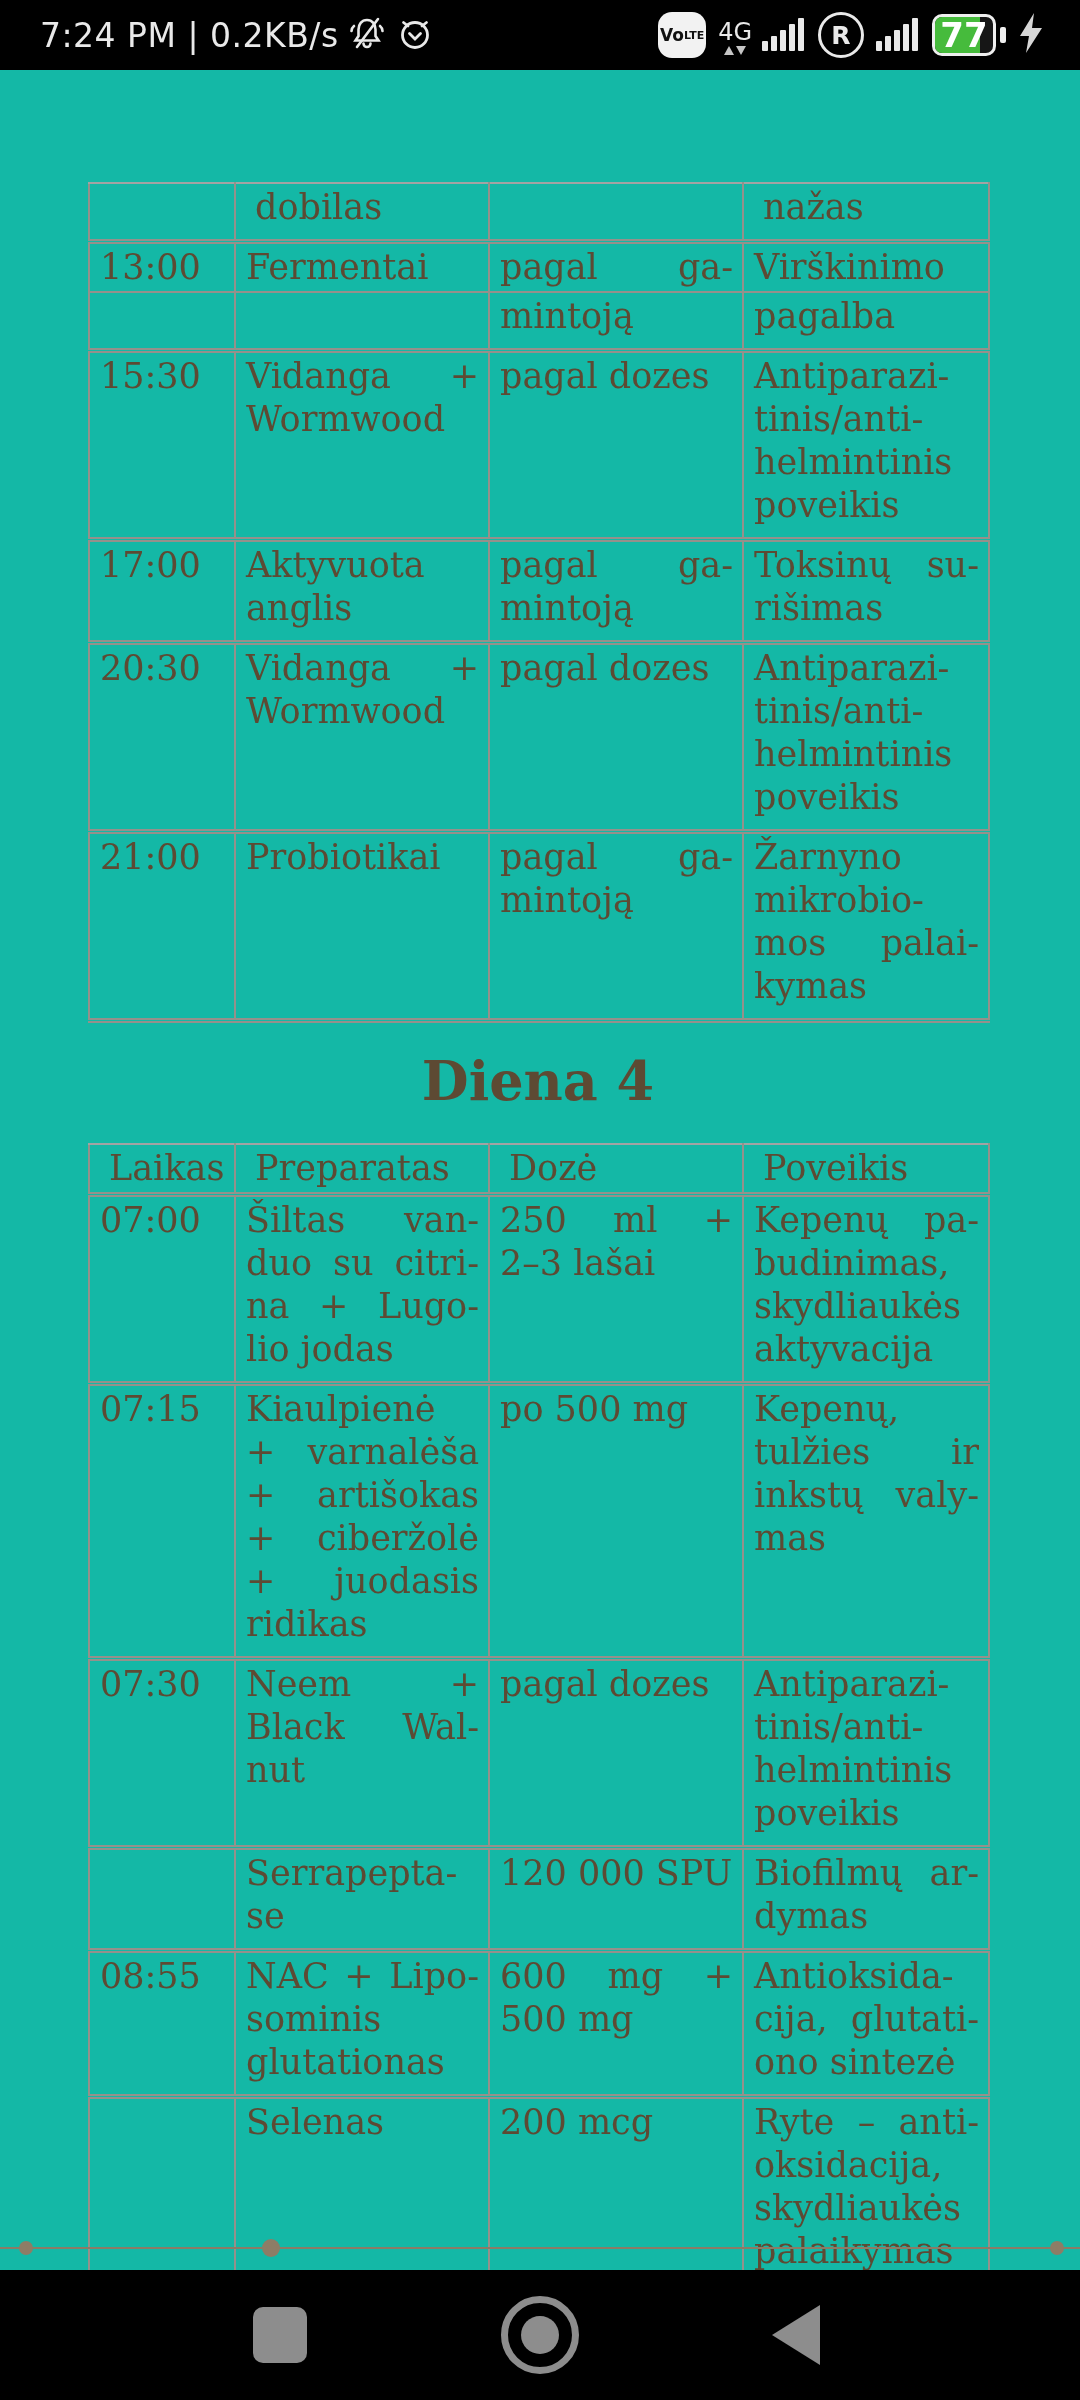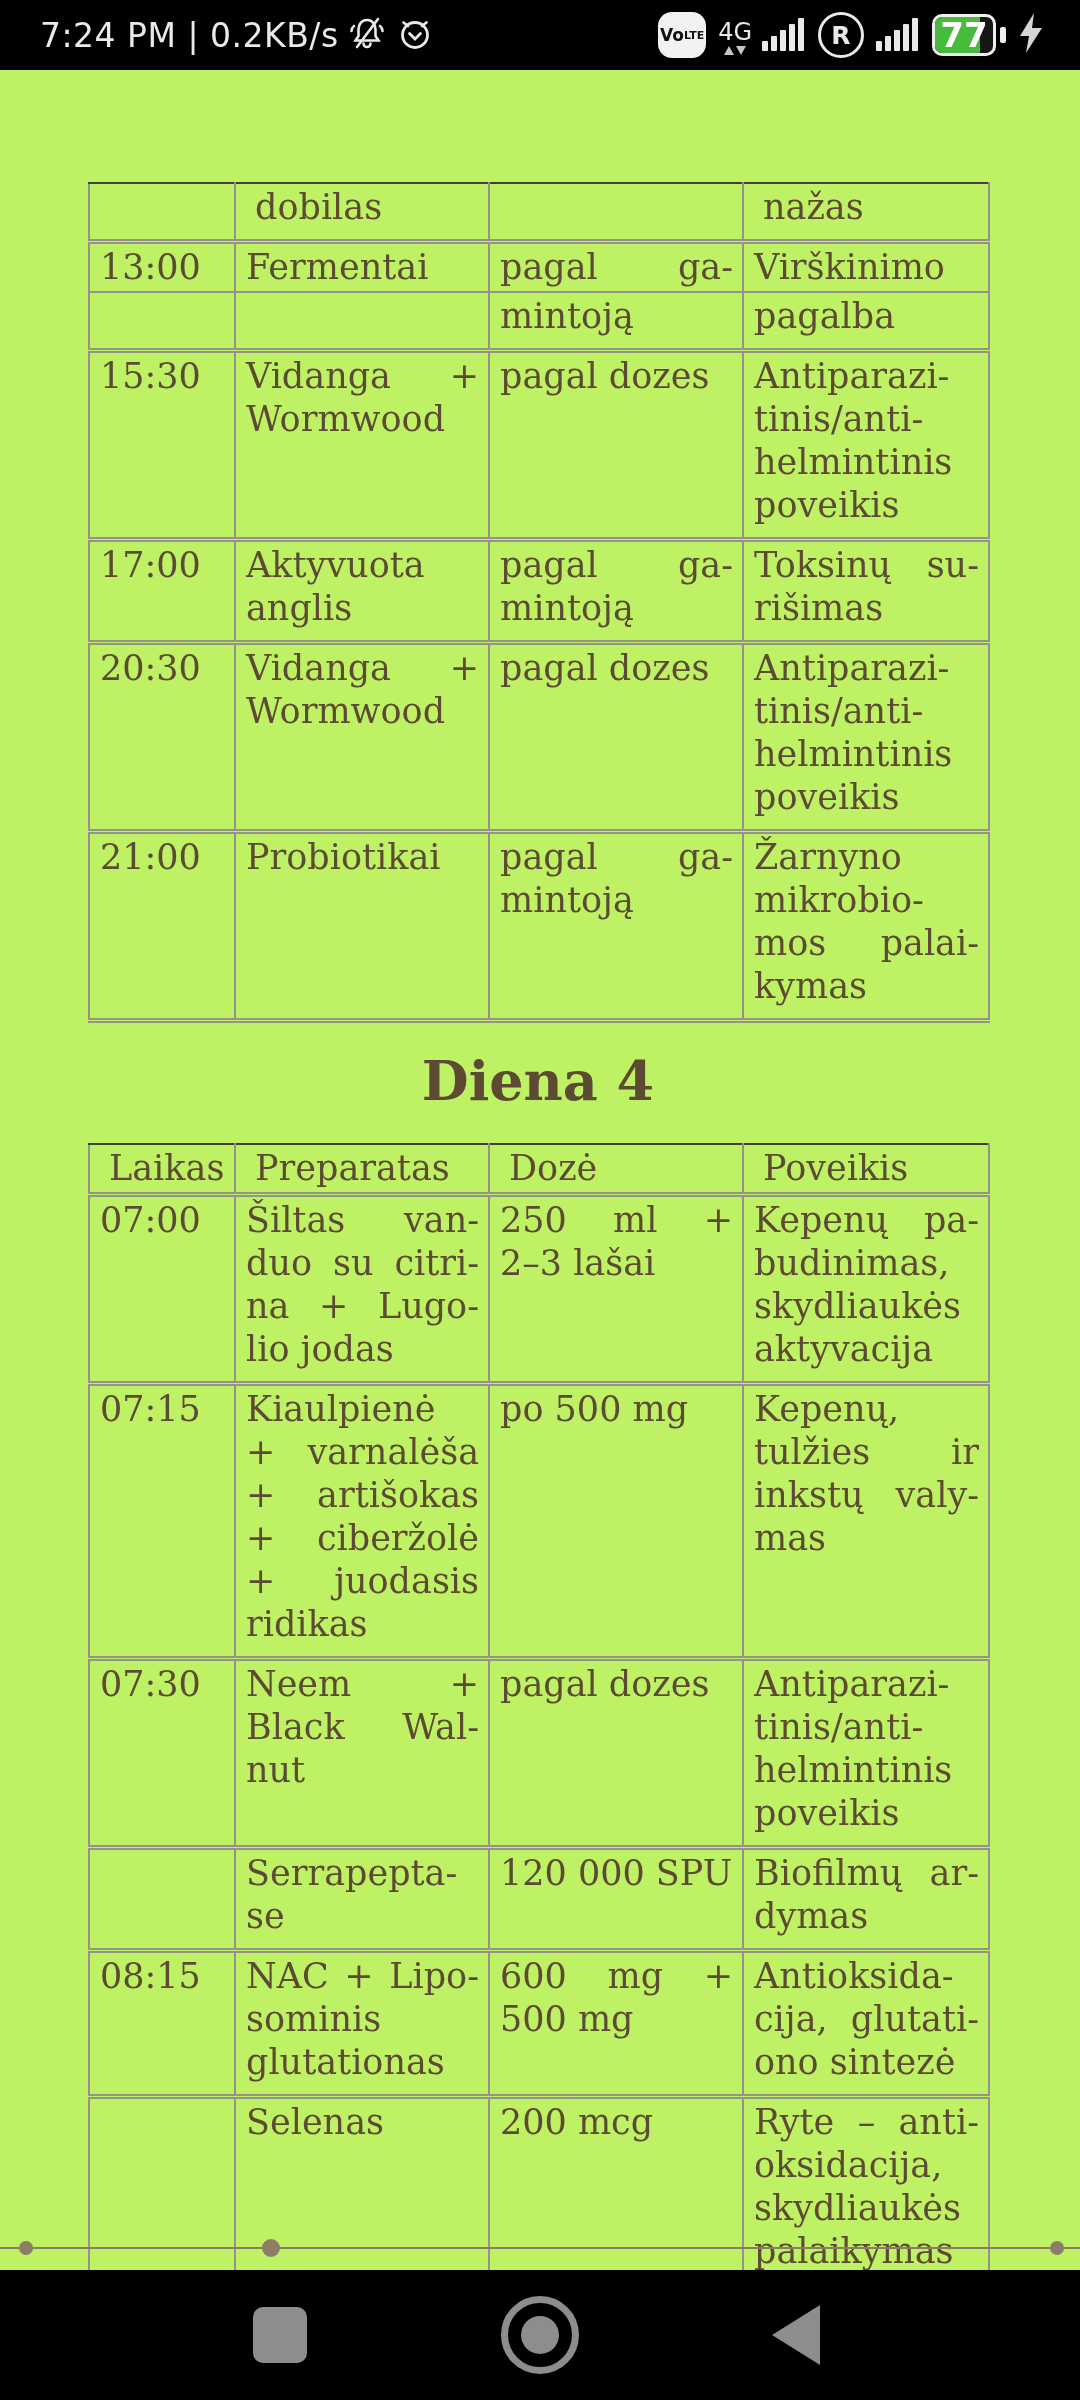--- a/index.html
+++ b/index.html
@@ -1,18 +1,18 @@
 <!DOCTYPE html>
 <html><head>
 <meta charset="utf-8">
 <style>
   html,body { margin:0; padding:0; background:#000; }
   .phone {
     position:relative; width:1080px; height:2400px; overflow:hidden;
-    background:#bef264; font-family:"DejaVu Serif", serif;
+    background:#14b8a6; font-family:"DejaVu Serif", serif;
   }
 
   
   .statusbar {
     position:absolute; top:0; left:0; width:1080px; height:70px;
     background:#000; color:#e9e9e9; display:flex; align-items:center;
     font-family:"DejaVu Sans", "Liberation Sans", sans-serif;
   }
   .sb-left { display:flex; align-items:center; gap:8px; margin-left:40px; }
   .sb-time { font-size:33px; letter-spacing:0.5px; white-space:nowrap; }
@@ -53,21 +53,21 @@
     border-collapse:collapse; table-layout:fixed; width:900px;
     margin-left:88px; color:#5d4a33; font-size:35px; line-height:43px;
   }
   table.t1 { margin-top:112px; }
   td, th {
     border-left:2px solid #95918b; border-right:2px solid #95918b;
     border-top:5px double #95918b; border-bottom:5px double #95918b;
     padding:2px 9px 10px 10px; vertical-align:top; font-weight:normal; text-align:left;
     overflow:hidden;
   }
-  tr:first-child td, tr:first-child th { border-top:2px solid #404040;padding-left:19px; }
+  tr:first-child td, tr:first-child th { border-top:2px solid #a3a3a3;padding-left:19px; }
   tr.splitA td { border-bottom:2px solid #95918b; padding-bottom:2px; }
   tr.splitB td { border-top:2px solid #95918b; }
   tr.hdr th { padding-bottom:2px; }
   tr.cut td { border-bottom:none; padding-bottom:36px; }
   .ln { min-height:43px; }
   .ln.j { text-align:justify; text-align-last:justify; }
   .day-heading {
     width:900px; margin:26px 0 30px 88px; text-align:center;
     font-size:54px; font-weight:bold; color:#5d4a33; line-height:64px;
   }
@@ -390,21 +390,21 @@
         <td>
               <div class="ln">120 000 SPU</div>
             </td>
         <td>
               <div class="ln j">Biofilmų ar-</div>
               <div class="ln">dymas</div>
             </td>
       </tr>
       <tr>
         <td>
-              <div class="ln">08:15</div>
+              <div class="ln">08:55</div>
             </td>
         <td>
               <div class="ln j">NAC + Lipo-</div>
               <div class="ln">sominis</div>
               <div class="ln">glutationas</div>
             </td>
         <td>
               <div class="ln j">600 mg +</div>
               <div class="ln">500 mg</div>
             </td>

